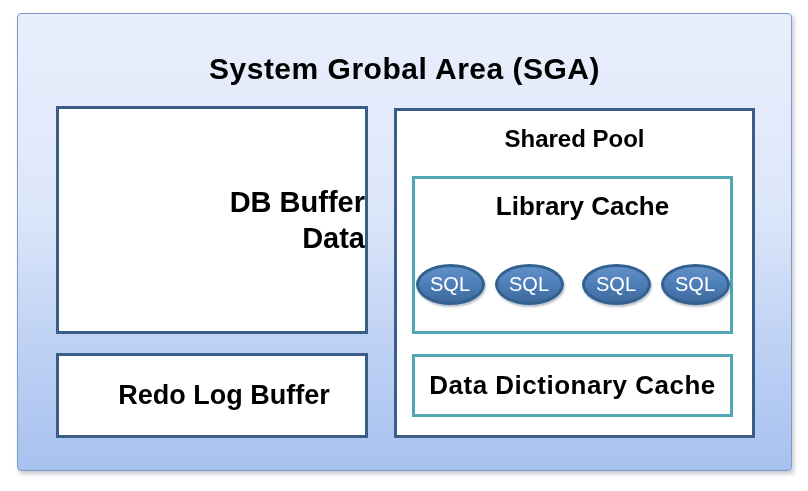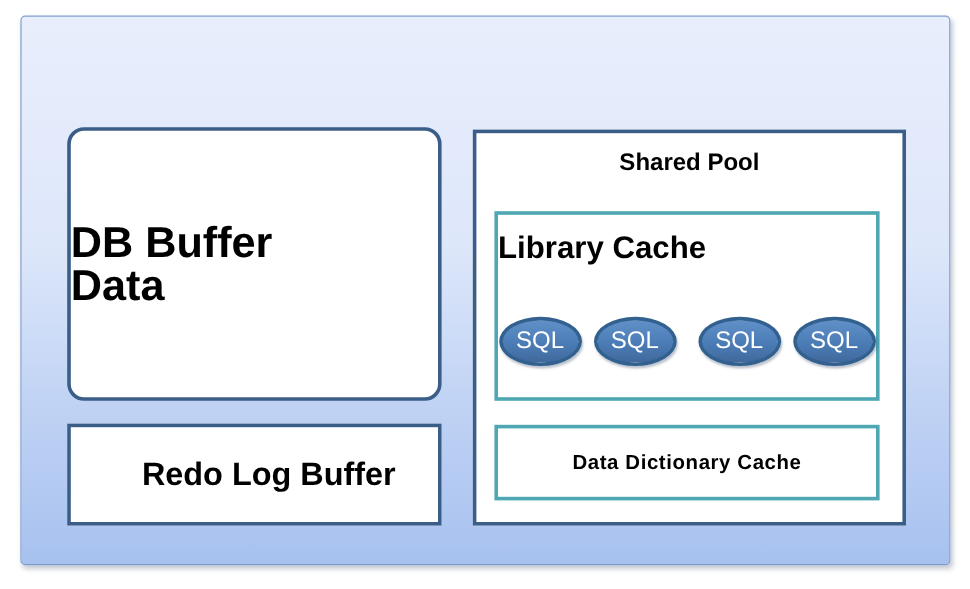--- a/index.html
+++ b/index.html
@@ -37,58 +37,57 @@
     position: absolute;
     background: #ffffff;
   }
   .dark-border { border: 3px solid #3b5e88; }
   .teal-border { border: 3px solid #4ea7b2; }
   .db-buffer {
     left: 38px; top: 92px;      
     width: 312px; height: 228px;
     display: flex;
     flex-direction: column;
-    align-items: flex-start;
+    align-items: flex-end;
     justify-content: center;
-    font-size: 36px;
+    font-size: 29px;
     font-weight: bold;
     line-height: 36px;
-    border-radius: 14px;
   }
   .redo-log {
     left: 38px; top: 339px;
     width: 312px; height: 85px;
     display: flex;
     align-items: center;
     justify-content: center;
     font-size: 27px;
     font-weight: bold;
     padding-left: 24px;
   }
   .shared-pool {
     left: 376px; top: 94px;
     width: 361px; height: 330px;
   }
   .shared-pool-title {
     position: absolute;
     left: 0; top: 14px;
     width: 100%;
     text-align: center;
-    font-size: 20px;
+    font-size: 24px;
     font-weight: bold;
   }
   .library-cache {
     left: 15px; top: 65px;      
     width: 321px; height: 158px;
   }
   .library-cache-title {
     position: absolute;
-    left: 0; top: 12px;
+    left: 10px; top: 12px;
     width: 100%;
-    text-align: left;
+    text-align: center;
     font-size: 26px;
     font-weight: bold;
   }
   .sql-row {
     position: absolute;
     left: 0; top: 85px;
     width: 100%;
     display: flex;
     align-items: center;
     justify-content: center;
@@ -108,31 +107,32 @@
     box-shadow: 1px 2px 2px rgba(60,80,110,0.35);
     flex: 0 0 auto;
   }
   .sql-row .sql-ellipse:nth-child(3) { margin-left: 8px; }
   .data-dict {
     left: 15px; top: 243px;
     width: 321px; height: 63px;
     display: flex;
     align-items: center;
     justify-content: center;
-    font-size: 17px;
+    font-size: 26px;
     font-weight: bold;
     letter-spacing: 0.5px;
   }
 </style>
 </head>
 <body>
 
 <div class="canvas">
   <div class="sga-outer">
 
+    <div class="sga-title">System Grobal Area (SGA)</div>
 
     <div class="box dark-border db-buffer">
       <div>DB Buffer</div>
       <div>Data</div>
     </div>
 
     <div class="box dark-border redo-log">
       <div>Redo Log Buffer</div>
     </div>
 

